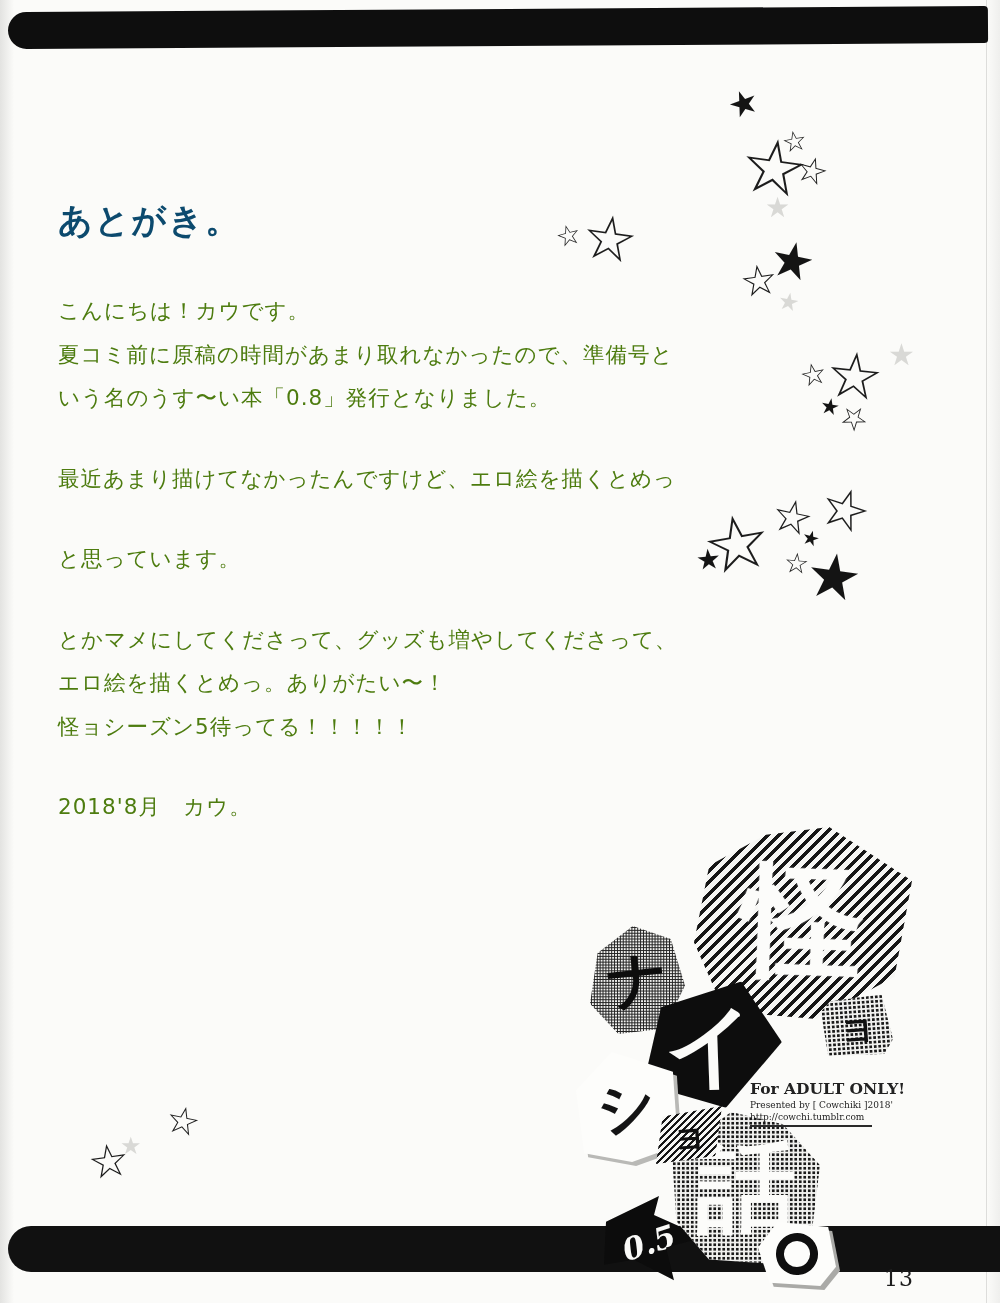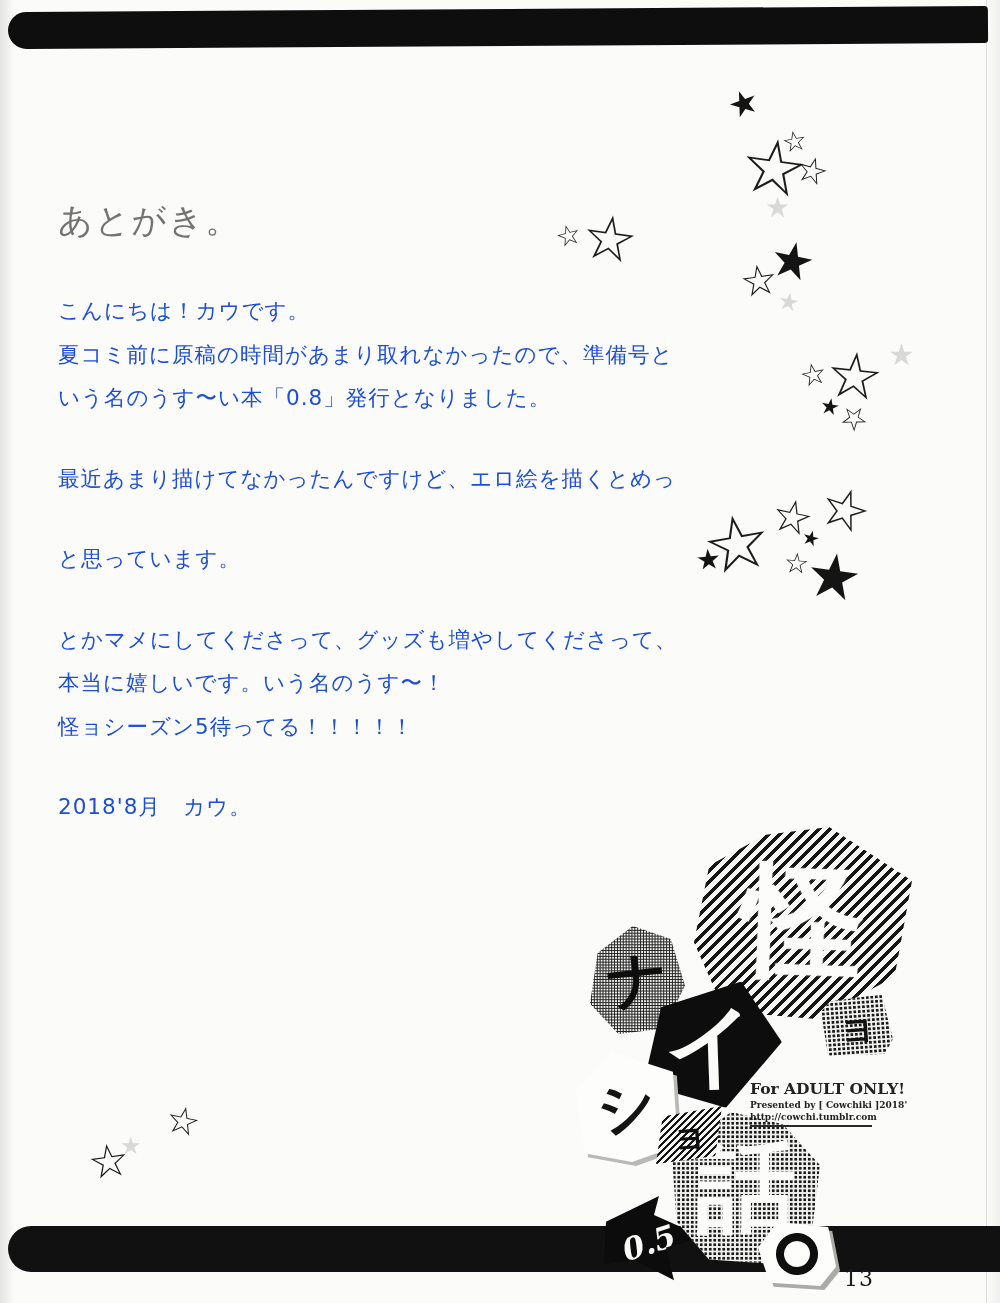--- a/index.html
+++ b/index.html
@@ -13,23 +13,23 @@
   .edge-left{position:absolute;left:0;top:0;width:14px;height:1303px;
     background:linear-gradient(90deg,#e3e3e1,#fbfbf9);}
   .edge-right{position:absolute;left:986px;top:0;width:14px;height:1303px;
     background:linear-gradient(90deg,#fbfbf9,#eeeeec);border-left:1px solid #dddddb;}
   
   .bar-top{position:absolute;left:8px;top:9px;width:980px;height:37px;background:#0e0e0e;
     border-radius:19px 4px 4px 19px;transform:rotate(-0.35deg);}
   .bar-bottom{position:absolute;left:8px;top:1226px;width:992px;height:46px;background:#111;
     border-radius:23px 0 0 23px;z-index:1;}
   
-  .title{position:absolute;left:58px;top:198px;font-size:34px;font-weight:400;
-    color:#737373;letter-spacing:2px;}
-  .body-text{position:absolute;left:58px;top:289px;width:640px;color:#1d4ed8;
+  .title{position:absolute;left:58px;top:198px;font-size:34px;font-weight:700;
+    color:#0c4a6e;letter-spacing:2px;}
+  .body-text{position:absolute;left:58px;top:289px;width:640px;color:#4d7c0f;
     font-size:21.5px;letter-spacing:1px;}
   .body-text .ln{height:43.5px;line-height:43.5px;white-space:nowrap;}
   .body-text .sp{height:37px;}
   
   .star{position:absolute;display:block;line-height:1;user-select:none;}
   .star.solid{color:#141414;}
   .star.outline{color:#1c1c1c;}
   .star.gray{color:#d9d9d6;}
   
   .shape{position:absolute;display:flex;align-items:center;justify-content:center;}
@@ -75,23 +75,23 @@
   .p-maru-shadow{left:762px;top:1226px;width:78px;height:64px;z-index:7;background:#aaaaa7;
     clip-path:polygon(25% 0%,90% 8%,100% 70%,80% 100%,15% 95%,0% 40%);}
   .p-maru{left:758px;top:1222px;width:78px;height:64px;z-index:8;background:#fdfdfb;
     clip-path:polygon(25% 0%,90% 8%,100% 70%,80% 100%,15% 95%,0% 40%);}
   .ring{width:26px;height:26px;border:8px solid #0f0f0f;border-radius:50%;
     transform:rotate(-8deg);}
   
   .colophon{position:absolute;left:750px;top:1079px;width:126px;z-index:9;color:#222;
     font-family:"DejaVu Serif",serif;}
   .colophon .l1{font-size:15.5px;font-weight:bold;letter-spacing:0px;white-space:nowrap;}
-  .colophon .l2,.colophon .l3{font-size:9px;font-weight:bold;margin-top:2px;white-space:nowrap;}
+  .colophon .l2,.colophon .l3{font-size:9px;font-weight:normal;margin-top:2px;white-space:nowrap;}
   .colophon .rule{margin-top:3px;width:122px;border-bottom:2px solid #2a2a2a;}
-  .page-number{position:absolute;left:844px;top:1266px;font-size:22px;color:#1d1d1d;
+  .page-number{position:absolute;left:884px;top:1266px;font-size:22px;color:#1d1d1d;
     font-family:"DejaVu Serif",serif;z-index:9;letter-spacing:1px;}
 </style>
 </head>
 <body>
 
 <div id="page">
 
   <div class="edge-left"></div>
   <div class="edge-right"></div>
 
@@ -103,21 +103,21 @@
   <div class="body-text">
     <div class="ln">こんにちは！カウです。</div>
     <div class="ln">夏コミ前に原稿の時間があまり取れなかったので、準備号と</div>
     <div class="ln">いう名のうす〜い本「0.8」発行となりました。</div>
     <div class="sp"></div>
     <div class="ln">最近あまり描けてなかったんですけど、エロ絵を描くとめっ</div>
     <div class="sp"></div>
     <div class="ln">と思っています。</div>
     <div class="sp"></div>
     <div class="ln">とかマメにしてくださって、グッズも増やしてくださって、</div>
-    <div class="ln">本当に嬉しいです。いう名のうす〜！</div>
+    <div class="ln">エロ絵を描くとめっ。ありがたい〜！</div>
     <div class="ln">怪ョシーズン5待ってる！！！！！</div>
     <div class="sp"></div>
     <div class="ln">2018'8月　カウ。</div>
   </div>
 
   <div id="stars-layer">
       <span class="star solid" style="left: 728px; top: 86px; font-size: 34px; transform: rotate(-20deg);">★</span>
       <span class="star outline" style="left: 740px; top: 130px; font-size: 76px; transform: rotate(8deg);">☆</span>
       <span class="star outline" style="left: 782px; top: 128px; font-size: 28px; transform: rotate(-10deg);">☆</span>
       <span class="star outline" style="left: 796px; top: 153px; font-size: 36px; transform: rotate(15deg);">☆</span>

